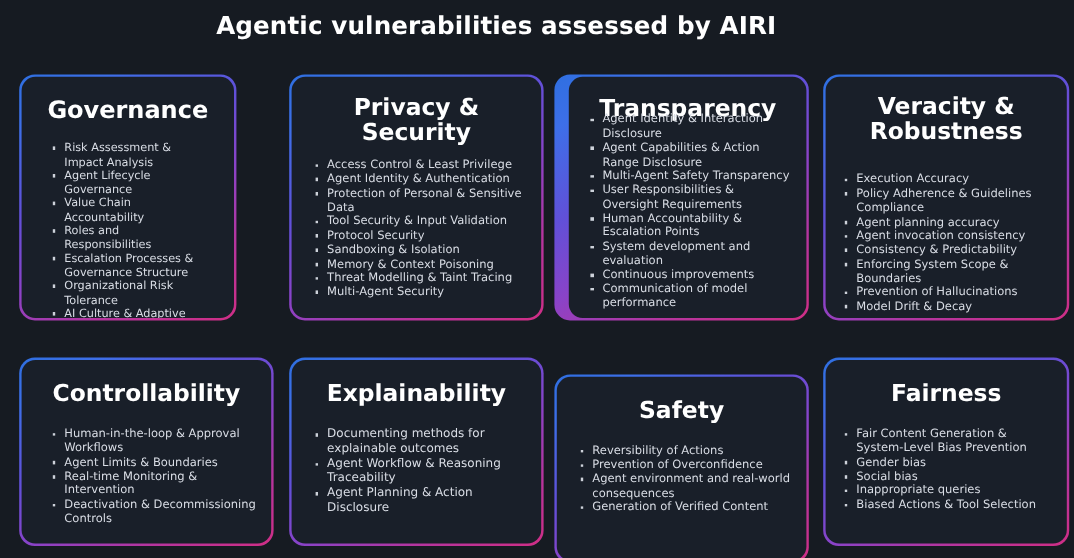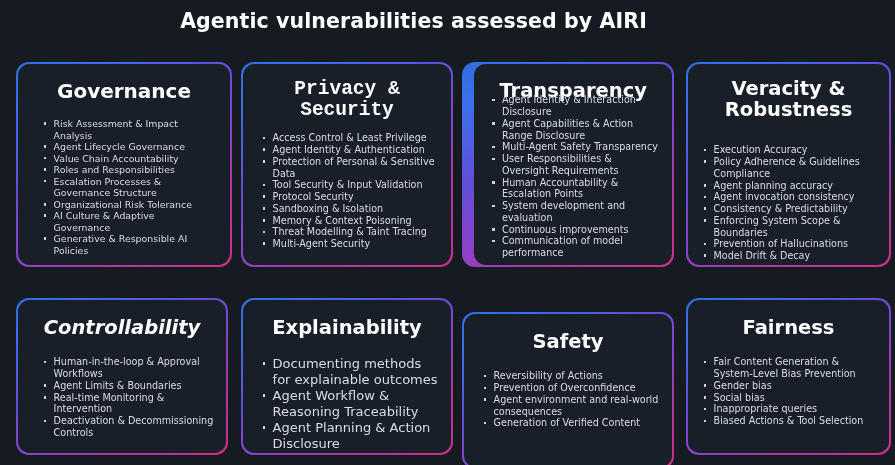--- a/index.html
+++ b/index.html
@@ -85,55 +85,55 @@
     position: absolute;
     left: 1px;
     top: 0.46em;
     width: 2.6px;
     height: 2.6px;
     background: #cdd2da;
     border-radius: 0;
   }
 
   
-  #card-governance   { left: 16px;  top: 62px; width: 216px; height: 205px; }
+  #card-governance   { left: 16px;  top: 62px; width: 181px; height: 205px; }
   #card-privacy      { left: 241px; top: 62px; width: 212px; height: 205px; }
   #card-transparency { left: 462px; top: 62px; width: 212px; height: 205px; padding-left: 12px; }
   #card-veracity     { left: 686px; top: 62px; width: 205px; height: 205px; }
 
   
   #card-controllability { left: 16px;  top: 298px; width: 212px; height: 157px; }
   #card-explainability  { left: 241px; top: 298px; width: 212px; height: 157px; }
   #card-safety          { left: 462px; top: 312px; width: 212px; height: 157px; }
   #card-fairness        { left: 686px; top: 298px; width: 205px; height: 157px; }
 
   
   
   #card-governance .card-title { font-size: 20px; margin-top: 16px; }
   #card-governance .card-list  { font-size: 9.4px; margin-top: 16px; padding: 0 12px 0 16px; }
 
   
-  #card-privacy .card-title { font-size: 19.5px; margin-top: 15px; font-family: Liberation Mono, monospace; }
+  #card-privacy .card-title { font-size: 19.5px; margin-top: 15px; }
   #card-privacy .card-list  { font-size: 9.6px; margin-top: 10px; padding: 0 4px 0 10px; }
 
   
   #card-transparency .card-title { font-size: 19.5px; margin-top: 16px; }
   #card-transparency .card-list  { font-size: 9.6px; margin-top: -7px; padding: 0 4px 0 8px; }
 
   
   #card-veracity .card-title { font-size: 19.5px; margin-top: 14px; }
   #card-veracity .card-list  { font-size: 9.6px; margin-top: 23px; padding: 0 4px 0 6px; }
 
   
-  #card-controllability .card-title { font-size: 19.5px; margin-top: 17px; font-style: italic; }
+  #card-controllability .card-title { font-size: 19.5px; margin-top: 17px; }
   #card-controllability .card-list  { font-size: 9.6px; margin-top: 18px; padding: 0 4px 0 16px; }
 
   
   #card-explainability .card-title { font-size: 19.5px; margin-top: 17px; }
-  #card-explainability .card-list  { font-size: 13px; margin-top: 18px; padding: 0 4px 0 10px; }
+  #card-explainability .card-list  { font-size: 10px; margin-top: 18px; padding: 0 4px 0 10px; }
 
   
   #card-safety .card-title { font-size: 19.5px; margin-top: 17px; }
   #card-safety .card-list  { font-size: 9.6px; margin-top: 18px; padding: 0 4px 0 10px; }
 
   
   #card-fairness .card-title { font-size: 19.5px; margin-top: 17px; }
   #card-fairness .card-list  { font-size: 9.6px; margin-top: 18px; padding: 0 4px 0 6px; }
 </style>
 </head>

